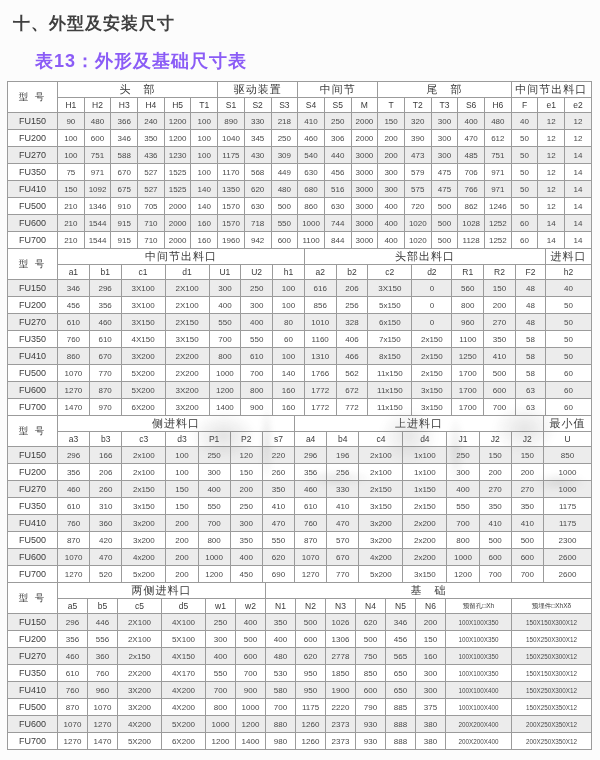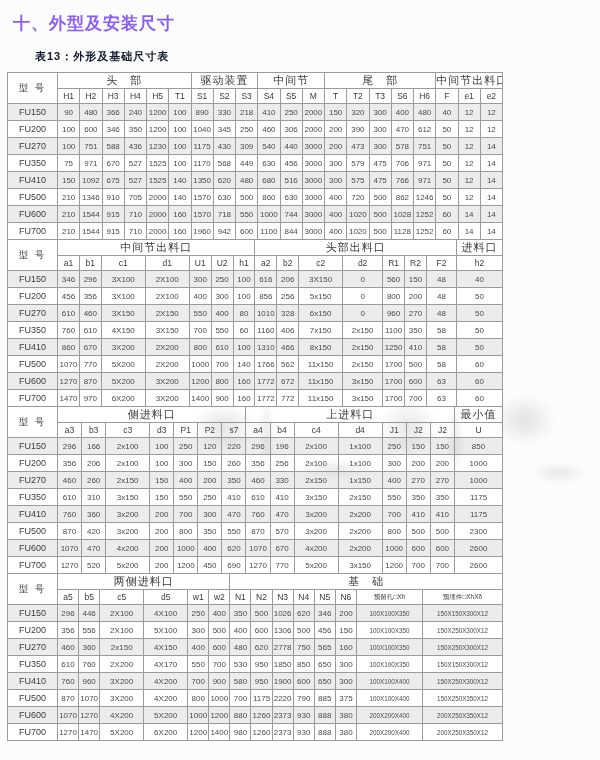--- a/index.html
+++ b/index.html
@@ -6,32 +6,32 @@
   body{
     width:600px;height:760px;
     background:#fcfcfc;
     font-family:"Liberation Sans","DejaVu Sans",sans-serif;
     color:#3c3c3c;
     position:relative;
     overflow:hidden;
   }
   .page{position:relative;padding:8px 7px 0 7px;}
   .doc-title{
-    font-size:17px;font-weight:bold;color:#8b5cf6;
+    font-size:17px;font-weight:bold;color:#404040;
     margin:4px 0 0 6px;letter-spacing:1px;
   }
   .doc-subtitle{
-    font-size:11px;font-weight:bold;color:#0f172a;
+    font-size:18px;font-weight:bold;color:#8b5cf6;
     margin:14px 0 8px 28px;letter-spacing:1px;
   }
   .tables{position:relative;}
   table.dim-table{
     border-collapse:collapse;
     table-layout:fixed;
-    width:496px;
+    width:585px;
     background:#404040;
   }
   table.dim-table + table.dim-table{margin-top:-1px;}
   .dim-table th,.dim-table td{
     border:1px solid #9b9b9b;
     text-align:center;
     vertical-align:middle;
     padding:0;
     overflow:hidden;
     white-space:nowrap;
@@ -170,21 +170,21 @@
             <td>100</td>
             <td>1175</td>
             <td>430</td>
             <td>309</td>
             <td>540</td>
             <td>440</td>
             <td>3000</td>
             <td>200</td>
             <td>473</td>
             <td>300</td>
-            <td>578</td>
+            <td>485</td>
             <td>751</td>
             <td>50</td>
             <td>12</td>
             <td>14</td>
           </tr>
           <tr>
             <td class="model-c">FU350</td>
             <td>75</td>
             <td>971</td>
             <td>670</td>

